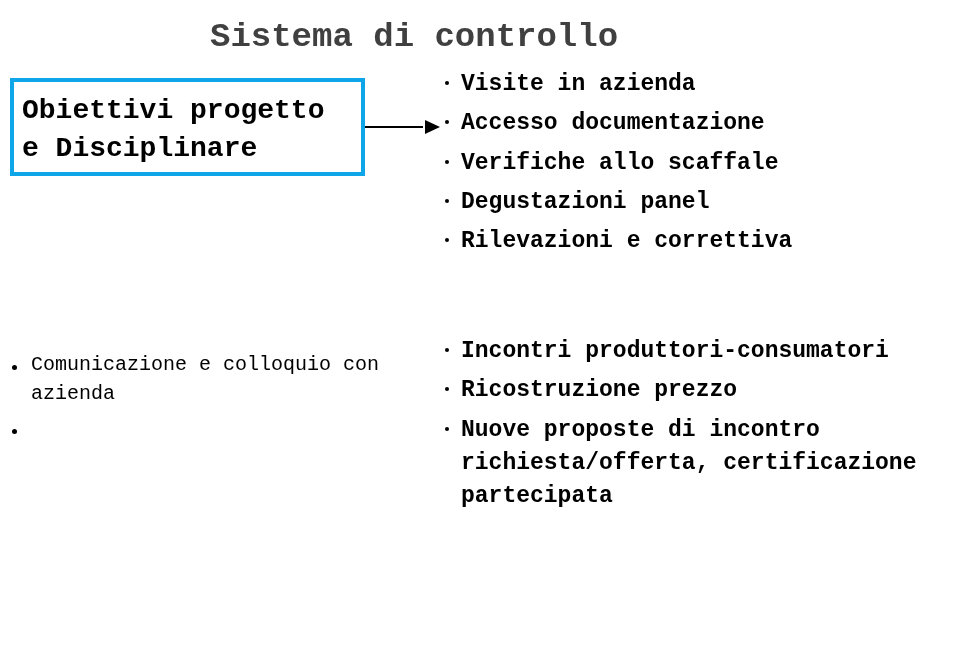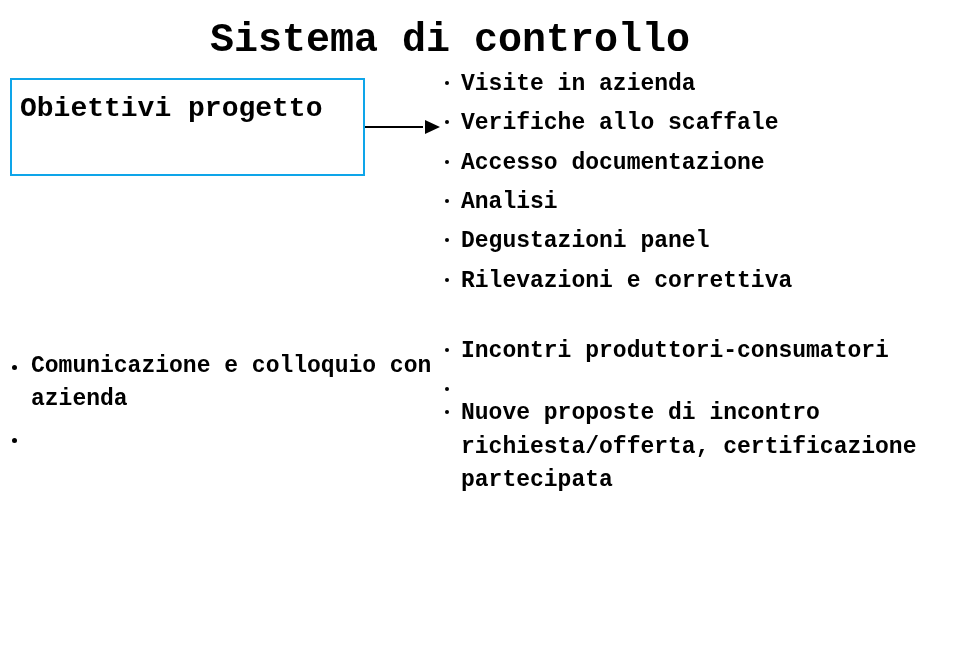--- a/index.html
+++ b/index.html
@@ -8,31 +8,31 @@
     height: 670px;
     background: #fff;
     font-family: "Courier New", Courier, monospace;
     position: relative;
     overflow: hidden;
   }
   .title {
     position: absolute;
     left: 210px;
     top: 18px;
-    font-size: 40px;
+    font-size: 34px;
     font-weight: bold;
-    color: #000000;
+    color: #404040;
   }
   .box {
     position: absolute;
     left: 10px;
     top: 78px;
     width: 355px;
     height: 98px;
-    border: 2px solid #0ea5e9;
+    border: 4px solid #0ea5e9;
     padding: 10px 8px;
   }
   .box-line {
     font-size: 28px;
     font-weight: bold;
     color: #000;
     line-height: 1.35;
   }
   .arrow {
     position: absolute;
@@ -99,55 +99,52 @@
   .li-big .dot {
     width: 5px;
     height: 5px;
     background: #000;
     border-radius: 50%;
     margin-top: 15px;
     margin-right: 14px;
     flex-shrink: 0;
   }
   .li-big .txt {
-    font-size: 23px;
-    font-weight: bold;
+    font-size: 20px;
+    font-weight: normal;
     line-height: 1.45;
   }
 </style>
 </head>
 <body>
 
 <div class="title">Sistema di controllo</div>
 
 <div class="box">
   <div class="box-line">Obiettivi progetto</div>
+  <div class="box-line">e Disciplinare</div>
 </div>
 
 <div class="arrow">
   <div class="arrow-line"></div>
   <div class="arrow-head"></div>
 </div>
 
 <div class="list list-tr">
   <div class="li li-small">
       <div class="dot"></div>
       <div class="txt">Visite in azienda</div>
     </div>
   <div class="li li-small">
       <div class="dot"></div>
-      <div class="txt">Verifiche allo scaffale</div>
-    </div>
-  <div class="li li-small">
-      <div class="dot"></div>
       <div class="txt">Accesso documentazione</div>
     </div>
   <div class="li li-small">
       <div class="dot"></div>
-      <div class="txt">Analisi</div>
+      <div class="txt">Verifiche allo scaffale</div>
     </div>
   <div class="li li-small">
       <div class="dot"></div>
       <div class="txt">Degustazioni panel</div>
     </div>
   <div class="li li-small">
       <div class="dot"></div>
       <div class="txt">Rilevazioni e correttiva</div>
     </div>
 </div>
@@ -162,18 +159,19 @@
     </div>
 </div>
 
 <div class="list list-br">
   <div class="li li-small">
       <div class="dot"></div>
       <div class="txt">Incontri produttori-consumatori</div>
     </div>
   <div class="li li-small">
       <div class="dot"></div>
+      <div class="txt">Ricostruzione prezzo</div>
     </div>
   <div class="li li-small">
       <div class="dot"></div>
       <div class="txt">Nuove proposte di incontro richiesta/offerta, certificazione partecipata</div>
     </div>
 </div>
 
 </body></html>

